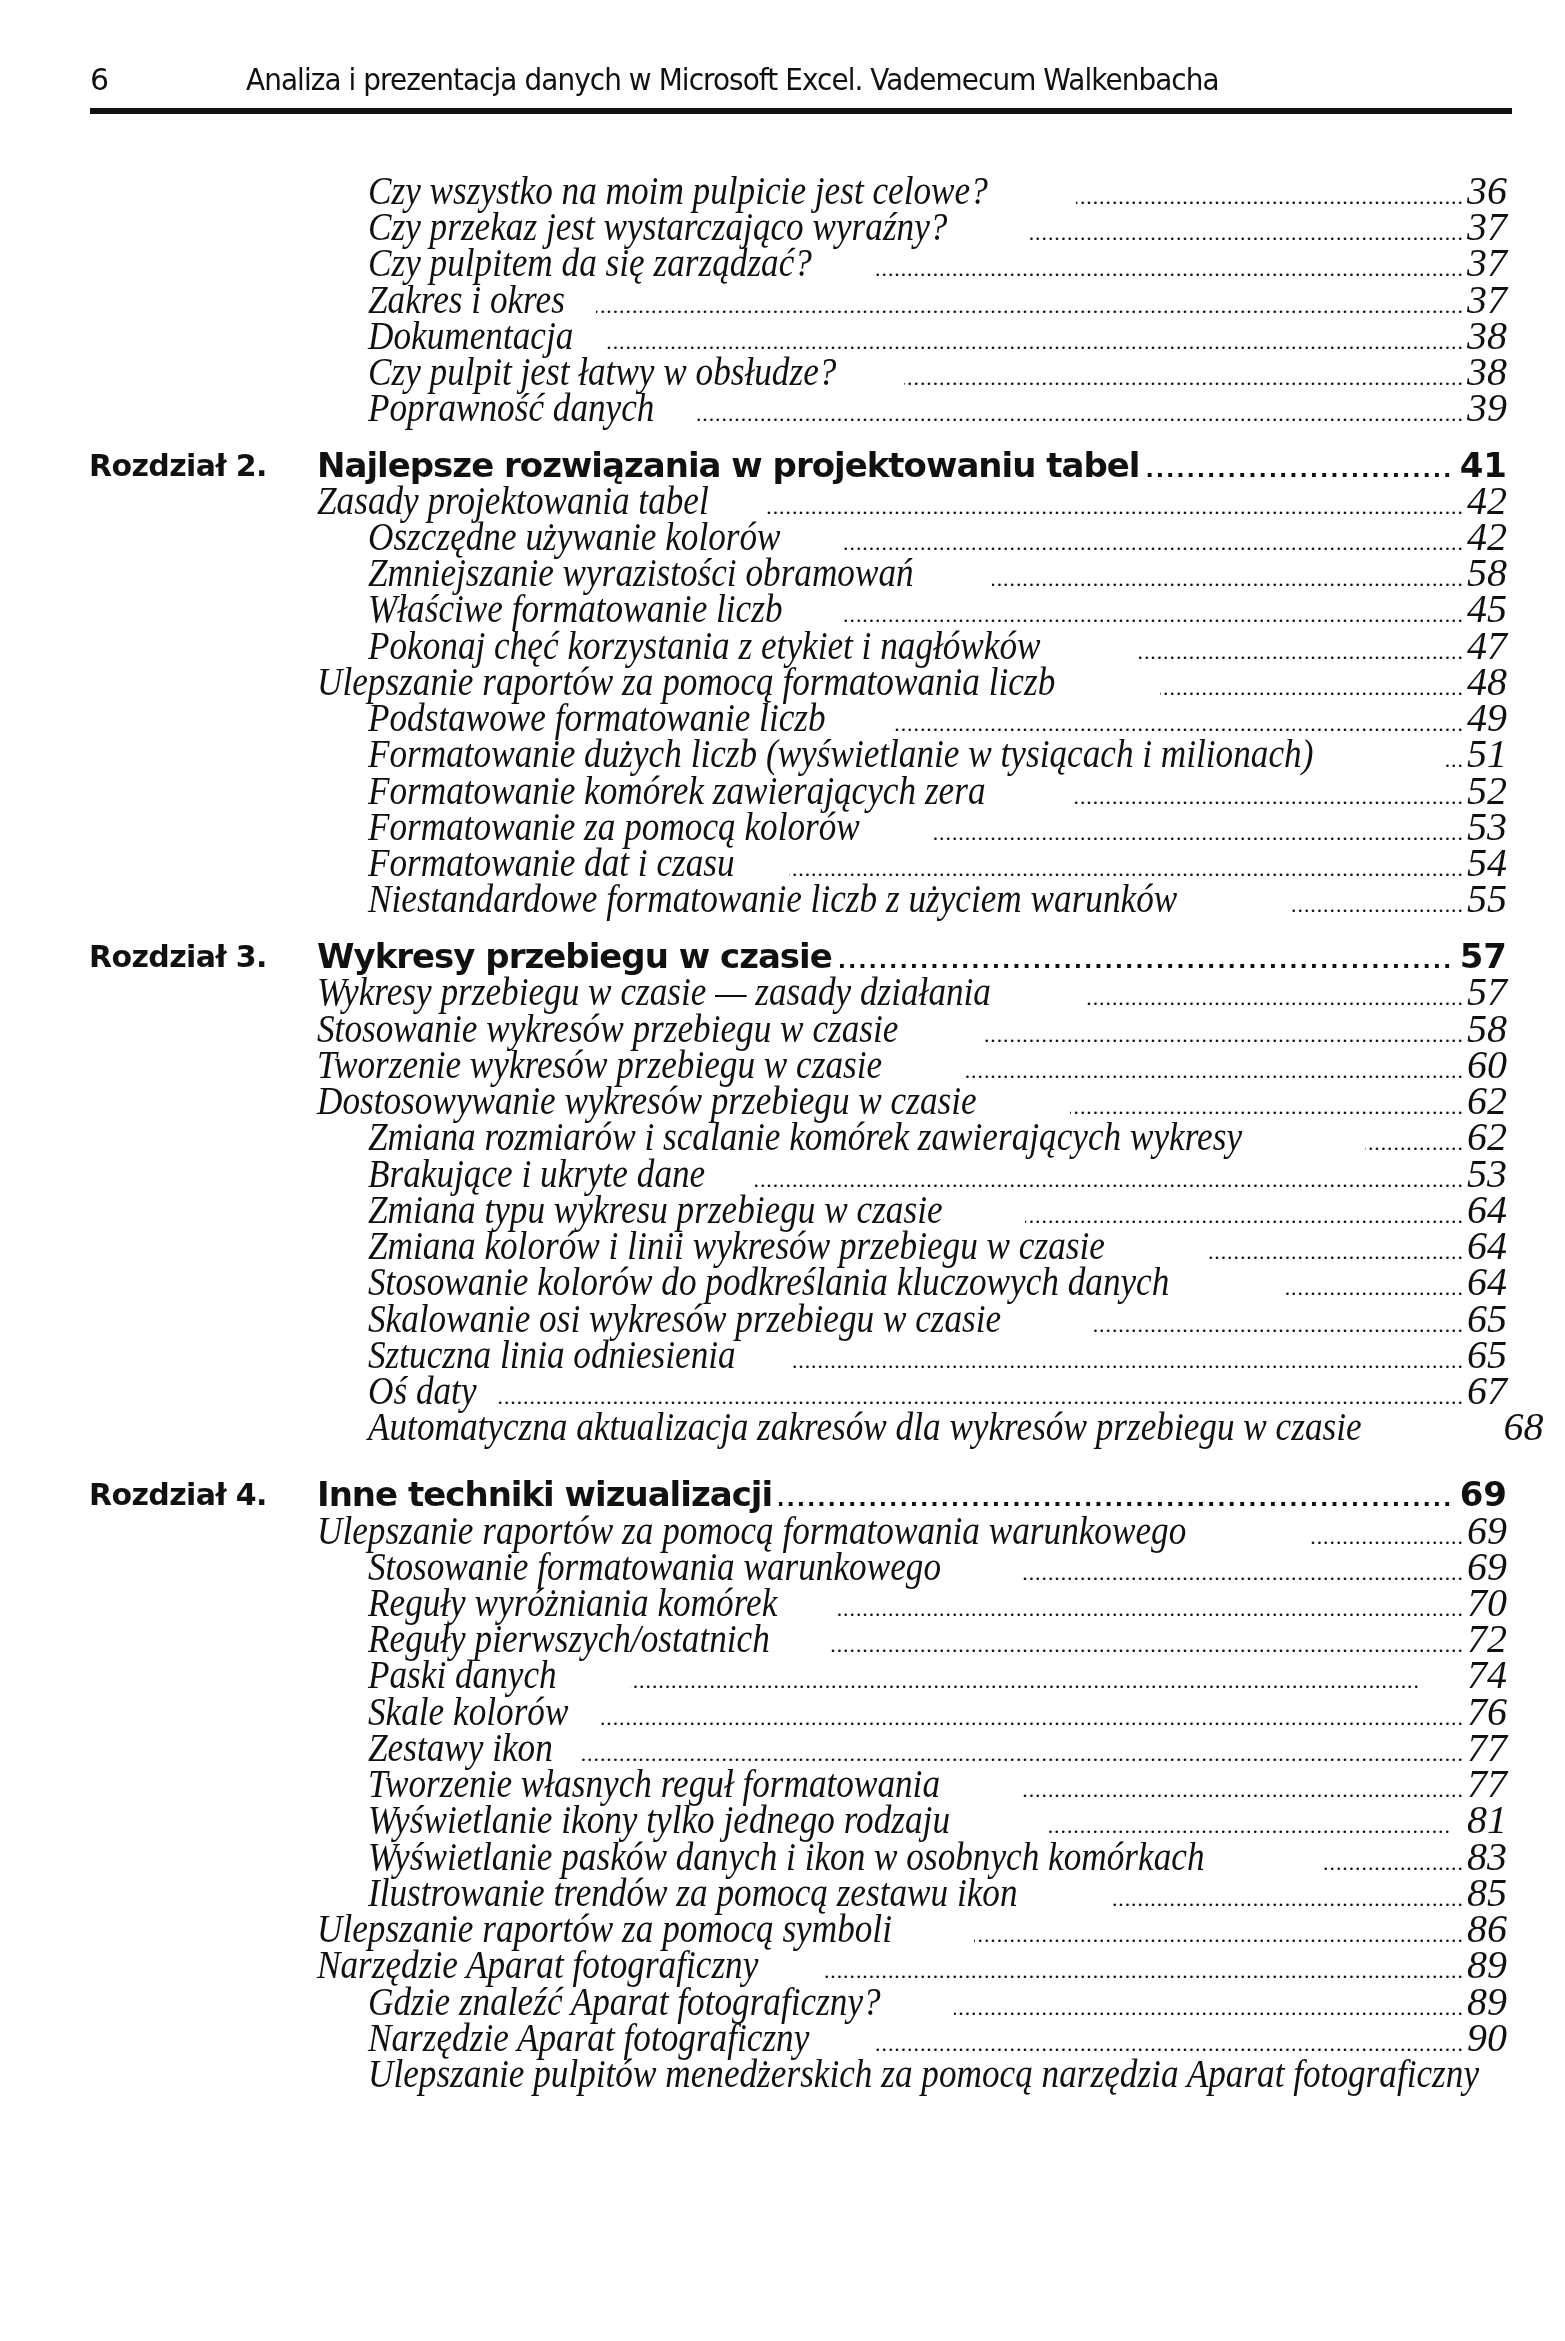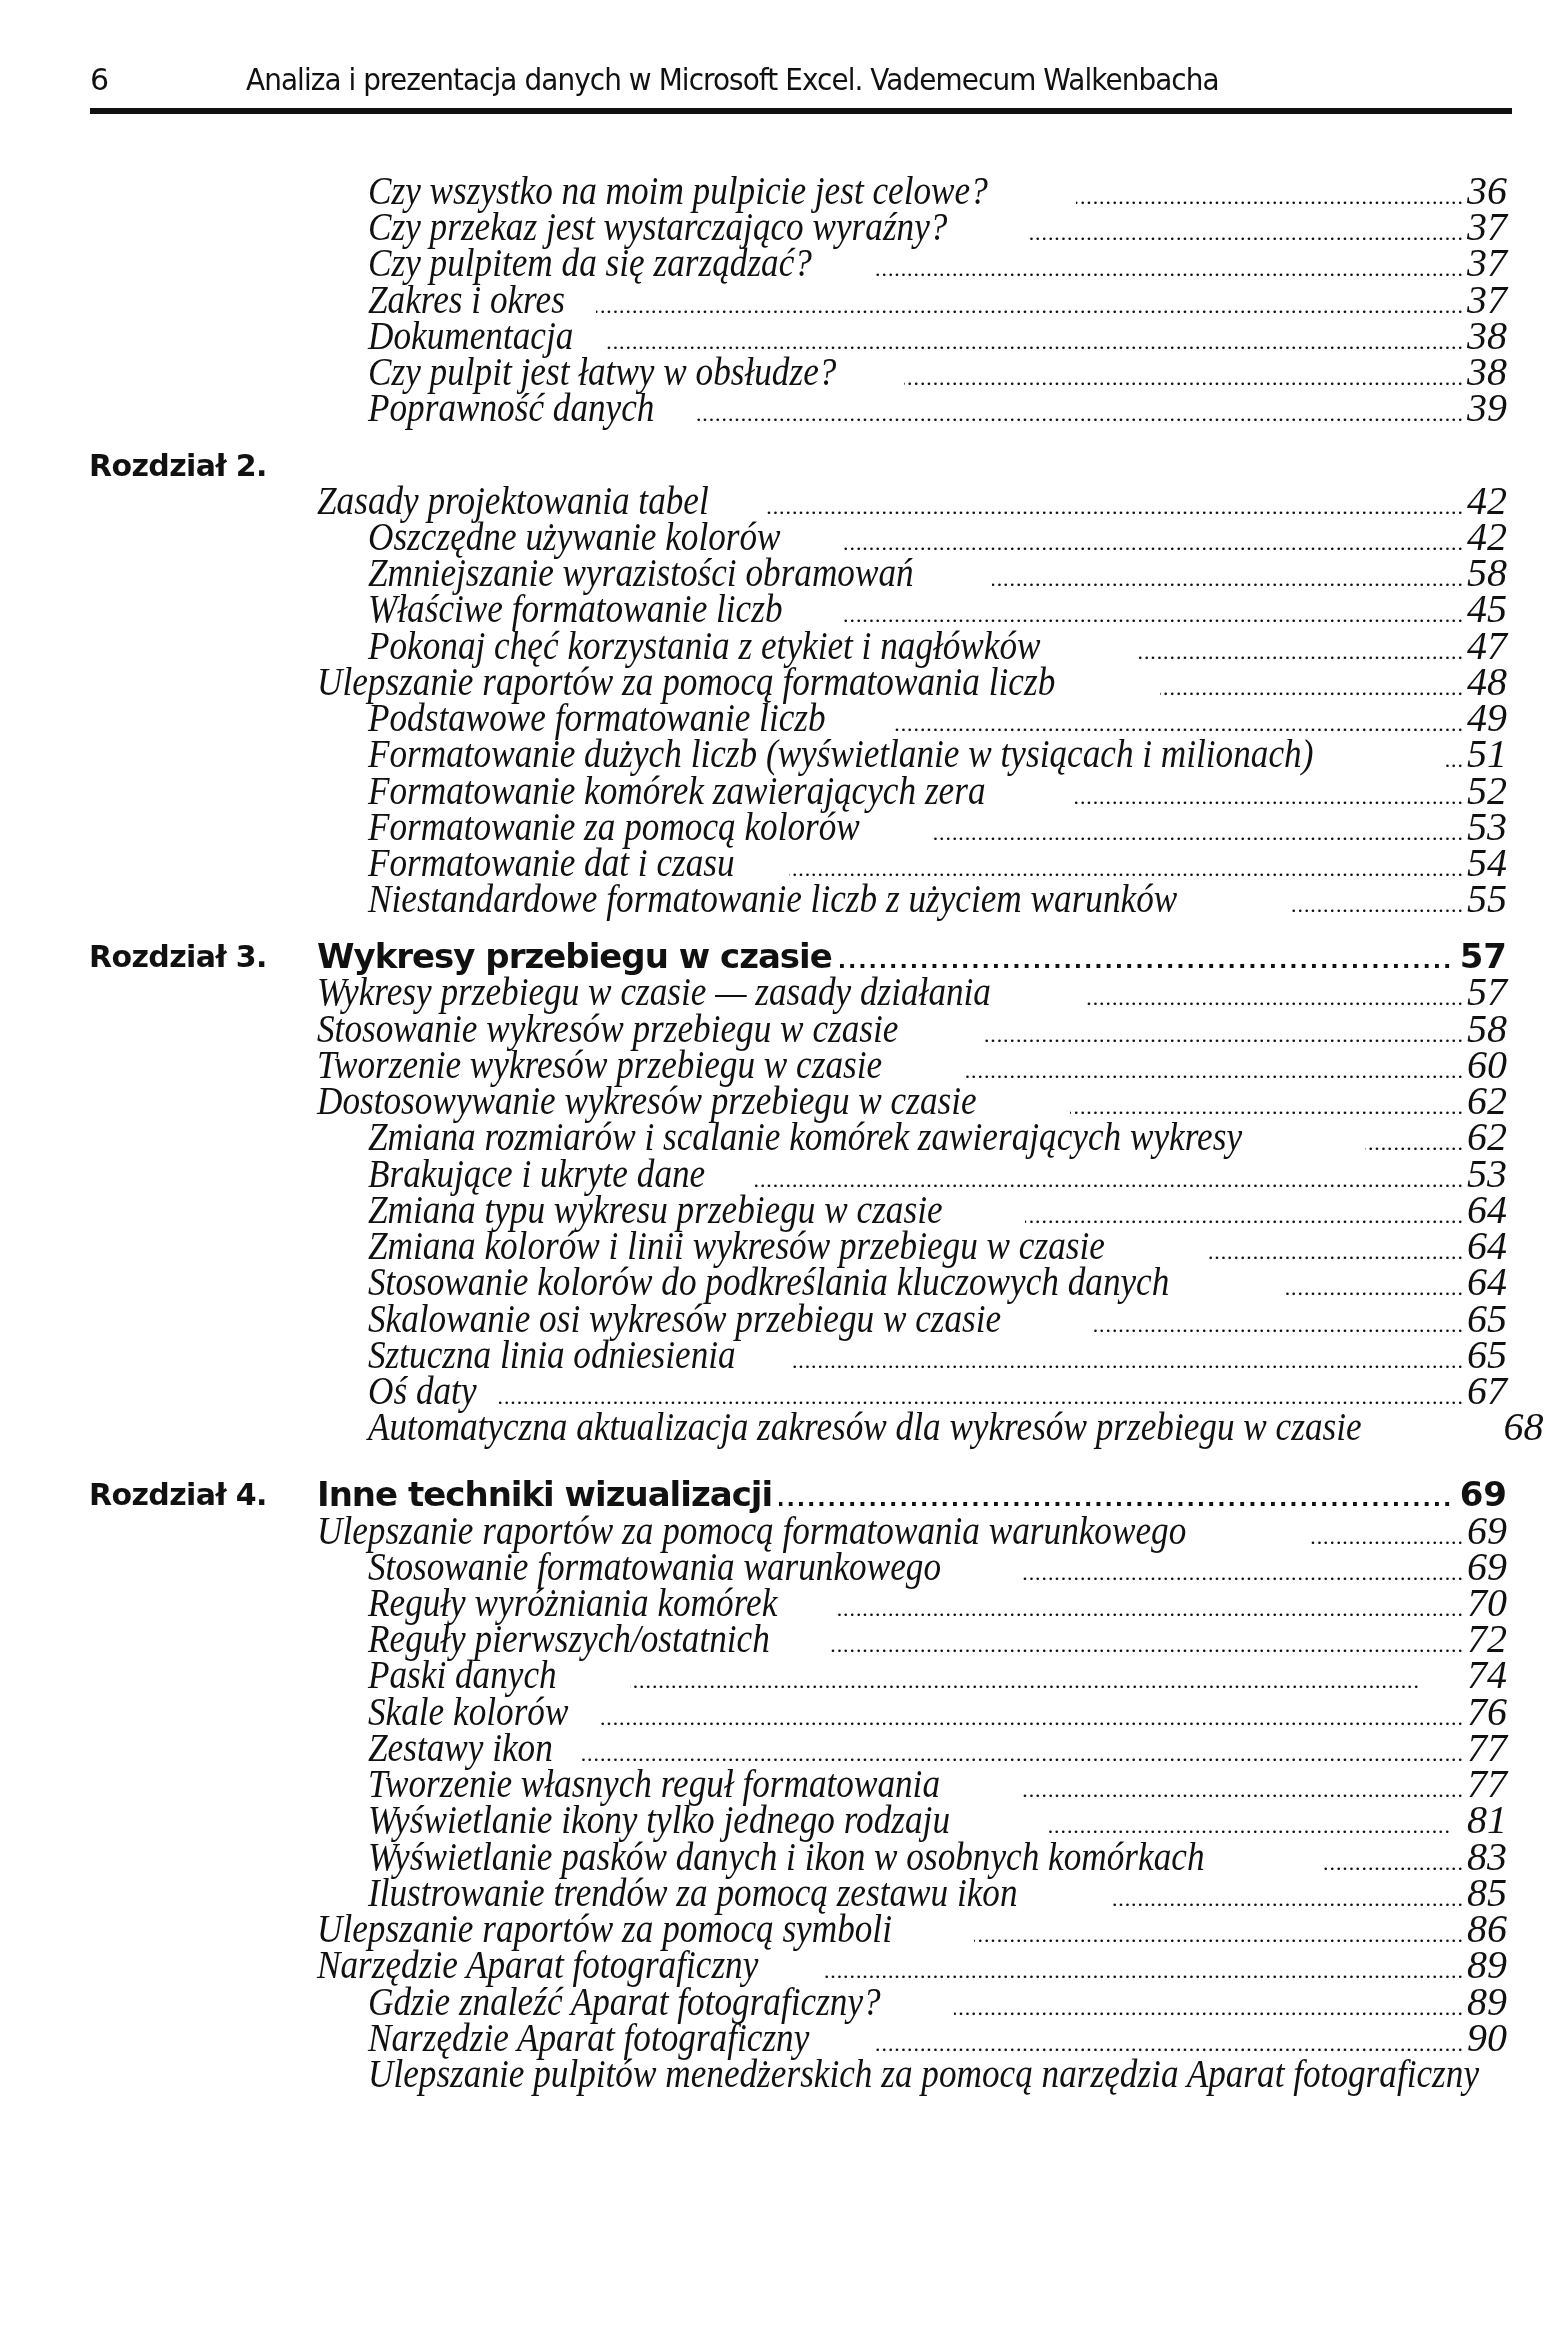--- a/index.html
+++ b/index.html
@@ -66,20 +66,25 @@
       <span class="dots"></span>
       <span class="page">38</span>
     </div>
     <div class="entry lvl2" style="top: 395px;">
       <span class="label">Poprawność danych</span>
       <span class="dots"></span>
       <span class="page">39</span>
     </div>
     <div class="chapter" style="top: 443px;">
       <span class="ch-label">Rozdział 2.</span>
+      <div class="ch-row">
+        <span class="ch-title">Najlepsze rozwiązania w projektowaniu tabel</span>
+        <span class="ch-dots"></span>
+        <span class="ch-page">41</span>
+      </div>
     </div>
     <div class="entry lvl1" style="top: 488px;">
       <span class="label">Zasady projektowania tabel</span>
       <span class="dots"></span>
       <span class="page">42</span>
     </div>
     <div class="entry lvl2" style="top: 524px;">
       <span class="label">Oszczędne używanie kolorów</span>
       <span class="dots"></span>
       <span class="page">42</span>

